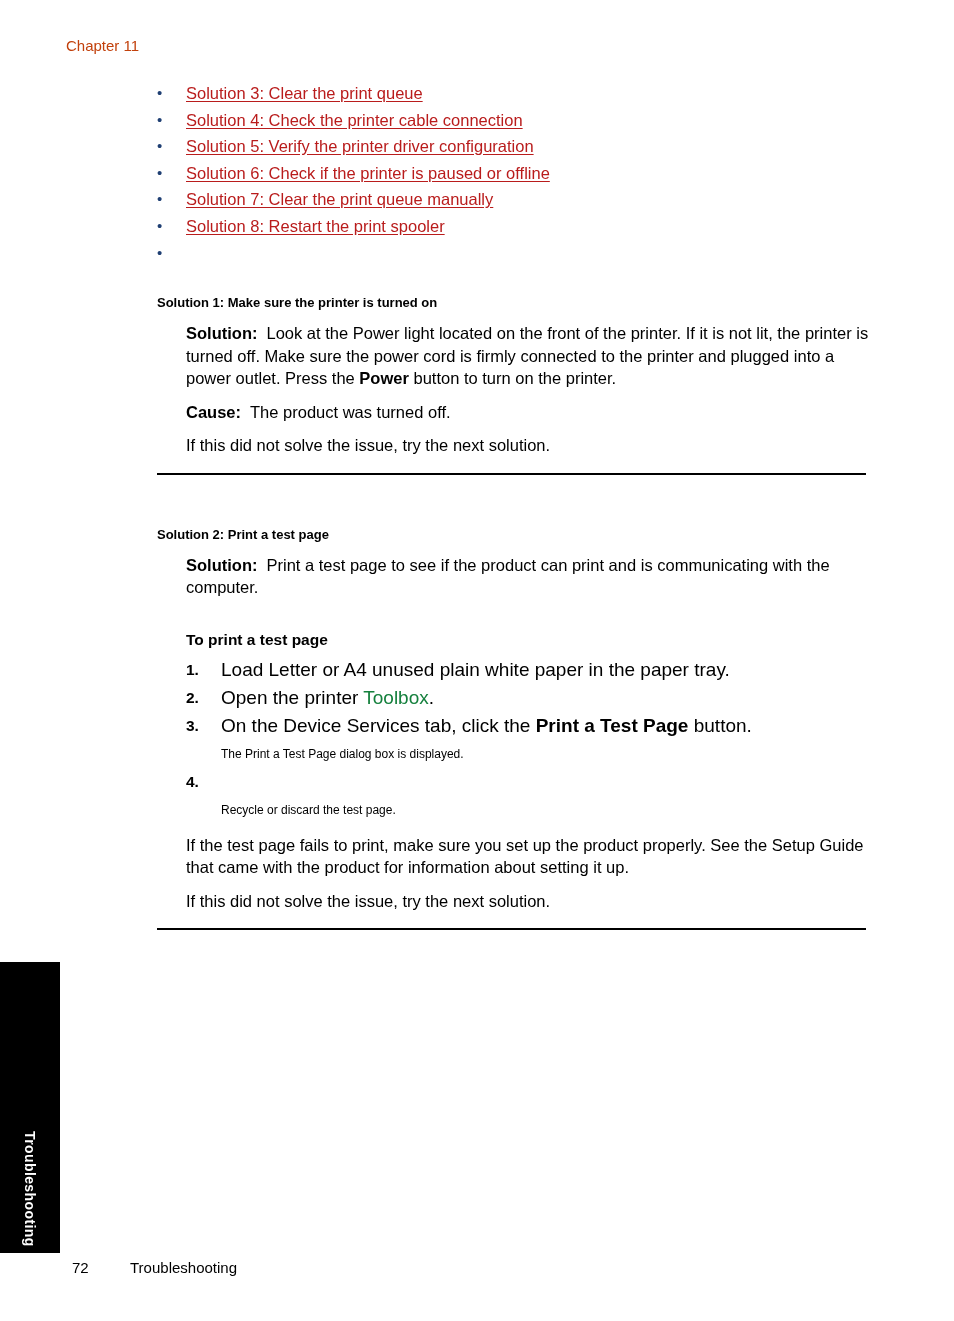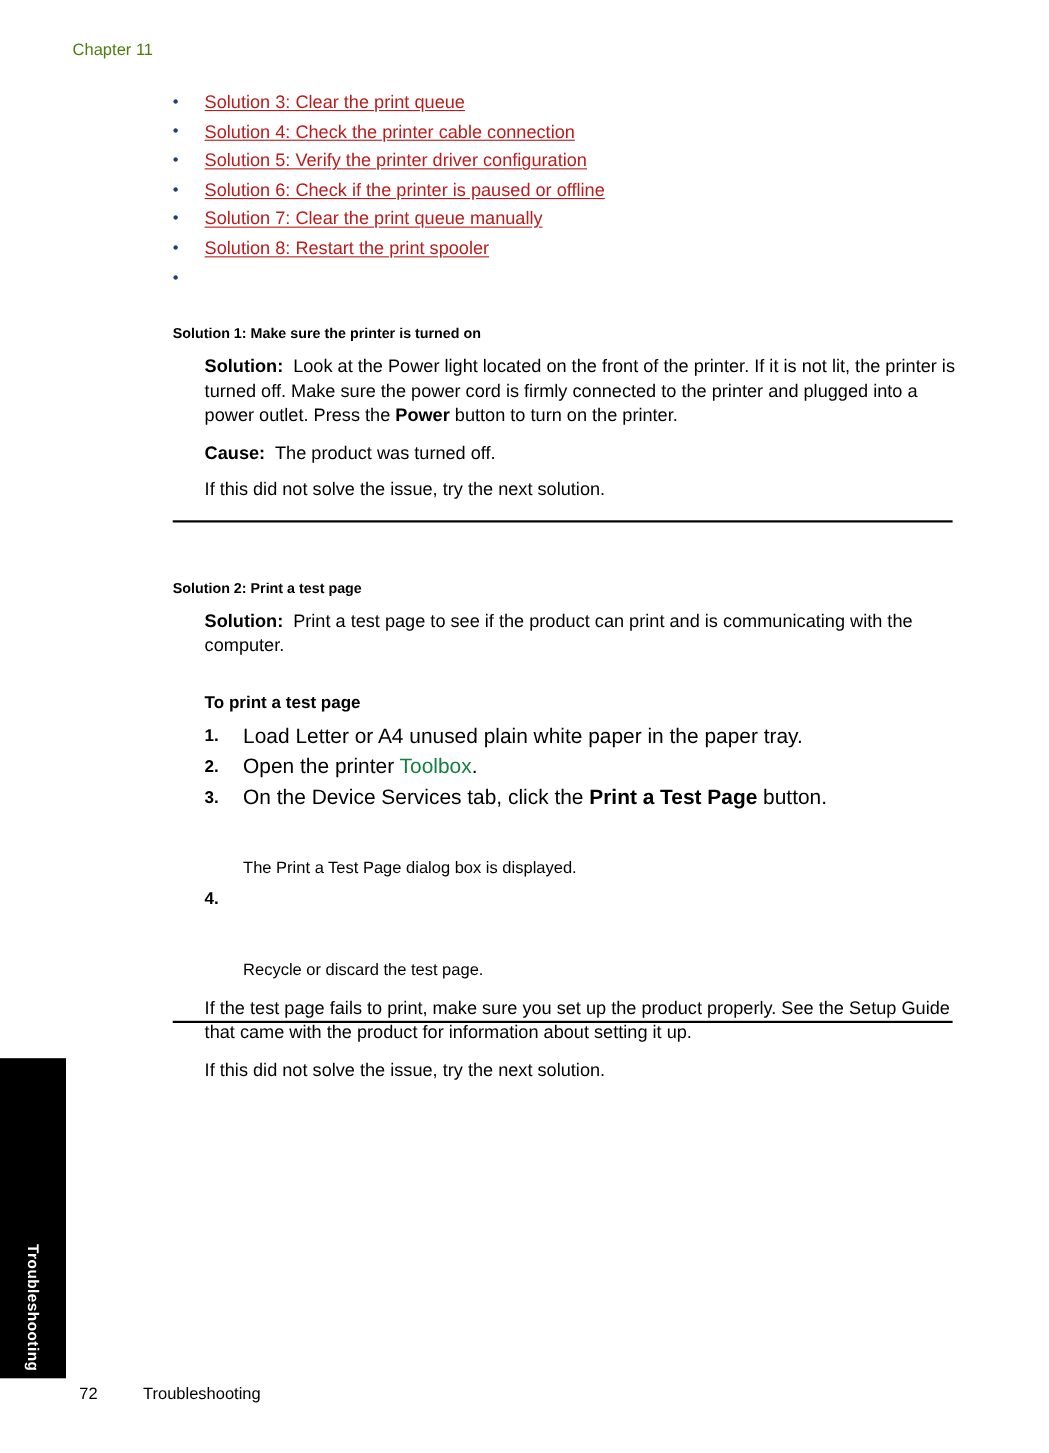--- a/index.html
+++ b/index.html
@@ -21,21 +21,21 @@
     inset: 0;
   }
 
   
   .chapter-head {
     position: absolute;
     left: 66px;
     top: 36px;
     font-size: 15px;
     line-height: 20px;
-    color: #4d7c0f;
+    color: #c2410c;
   }
 
   
   .link-list {
     position: absolute;
     left: 157px;
     top: 82px;
     width: 712px;
   }
   .link-row {
@@ -122,23 +122,22 @@
     width: 35px;
     font-size: 15.5px;
     font-weight: bold;
     line-height: 26px;
   }
   .step-body {
     font-size: 19px;
     line-height: 26px;
   }
   .step-sub {
-    font-size: 15px;
+    font-size: 12px;
     line-height: 26px;
-    margin-top: 36px;
   }
 
   
   hr.rule {
     position: absolute;
     left: 157px;
     width: 709px;
     height: 0;
     border: none;
     border-top: 2px solid #000;

